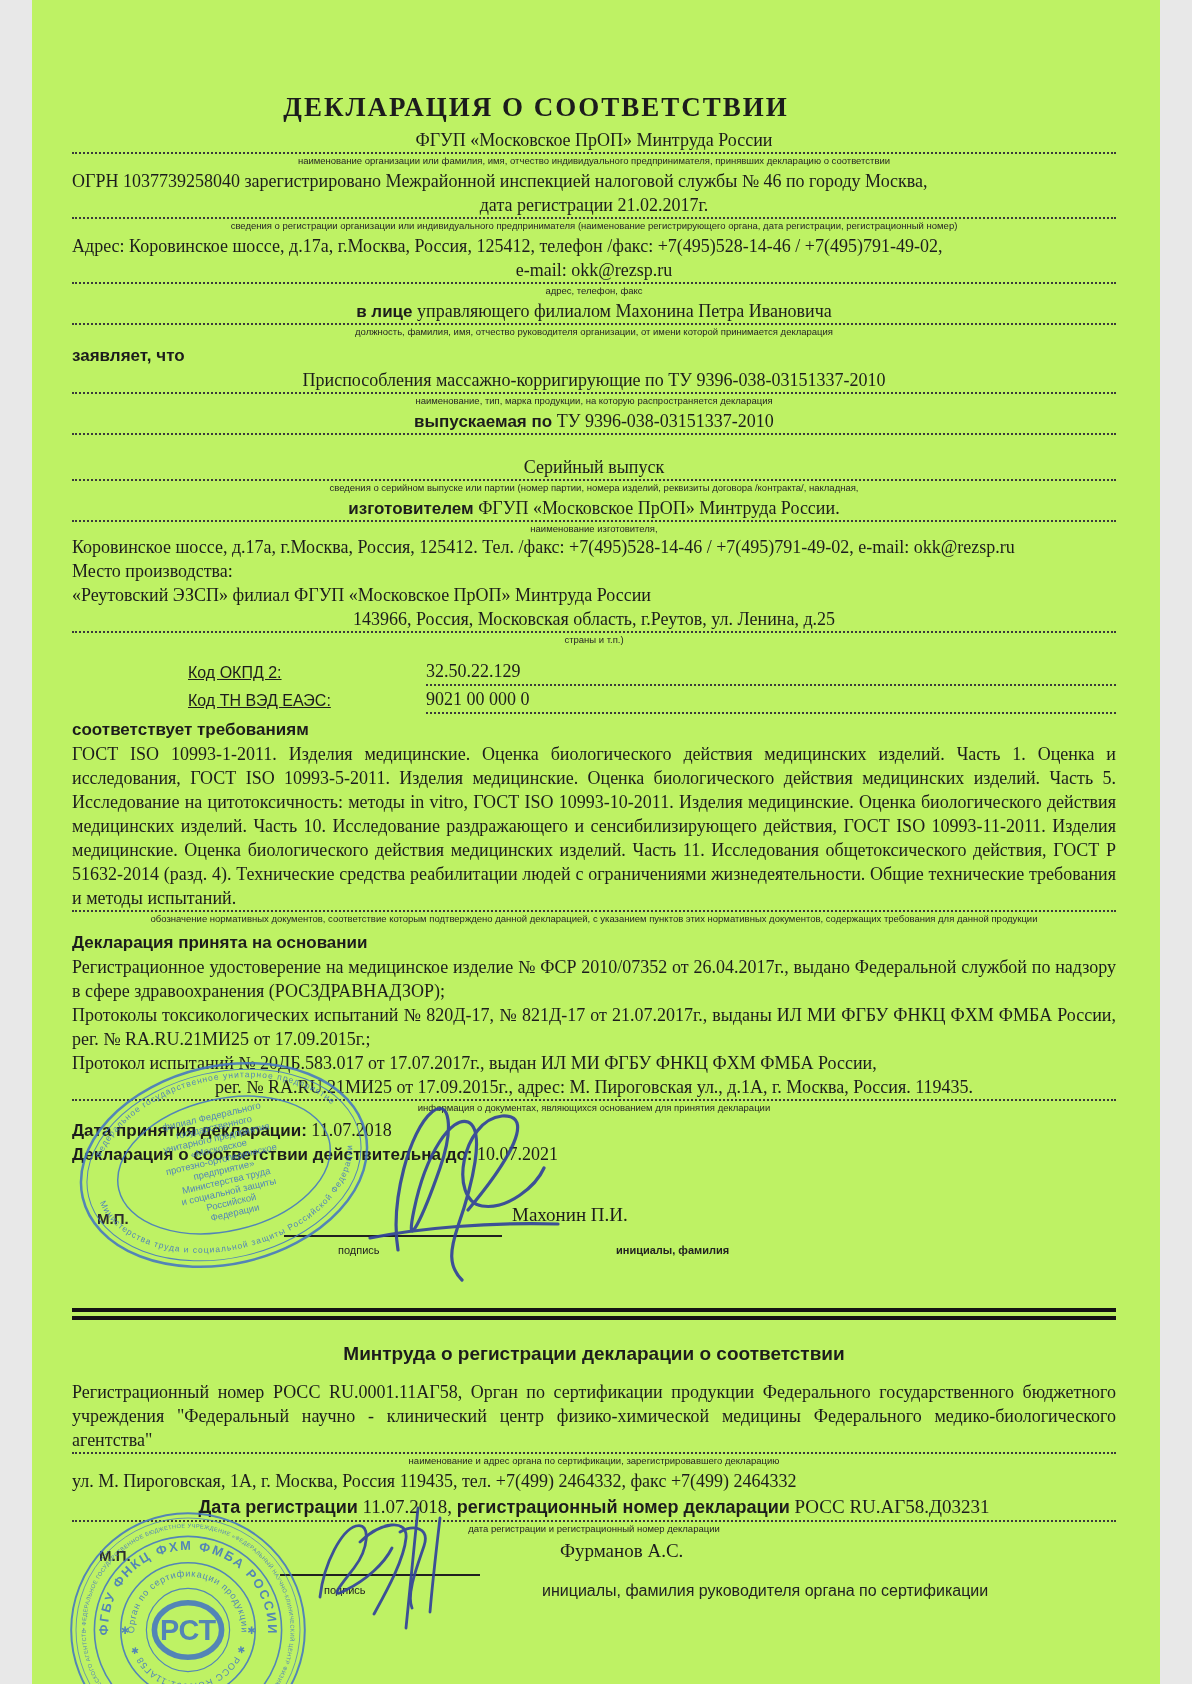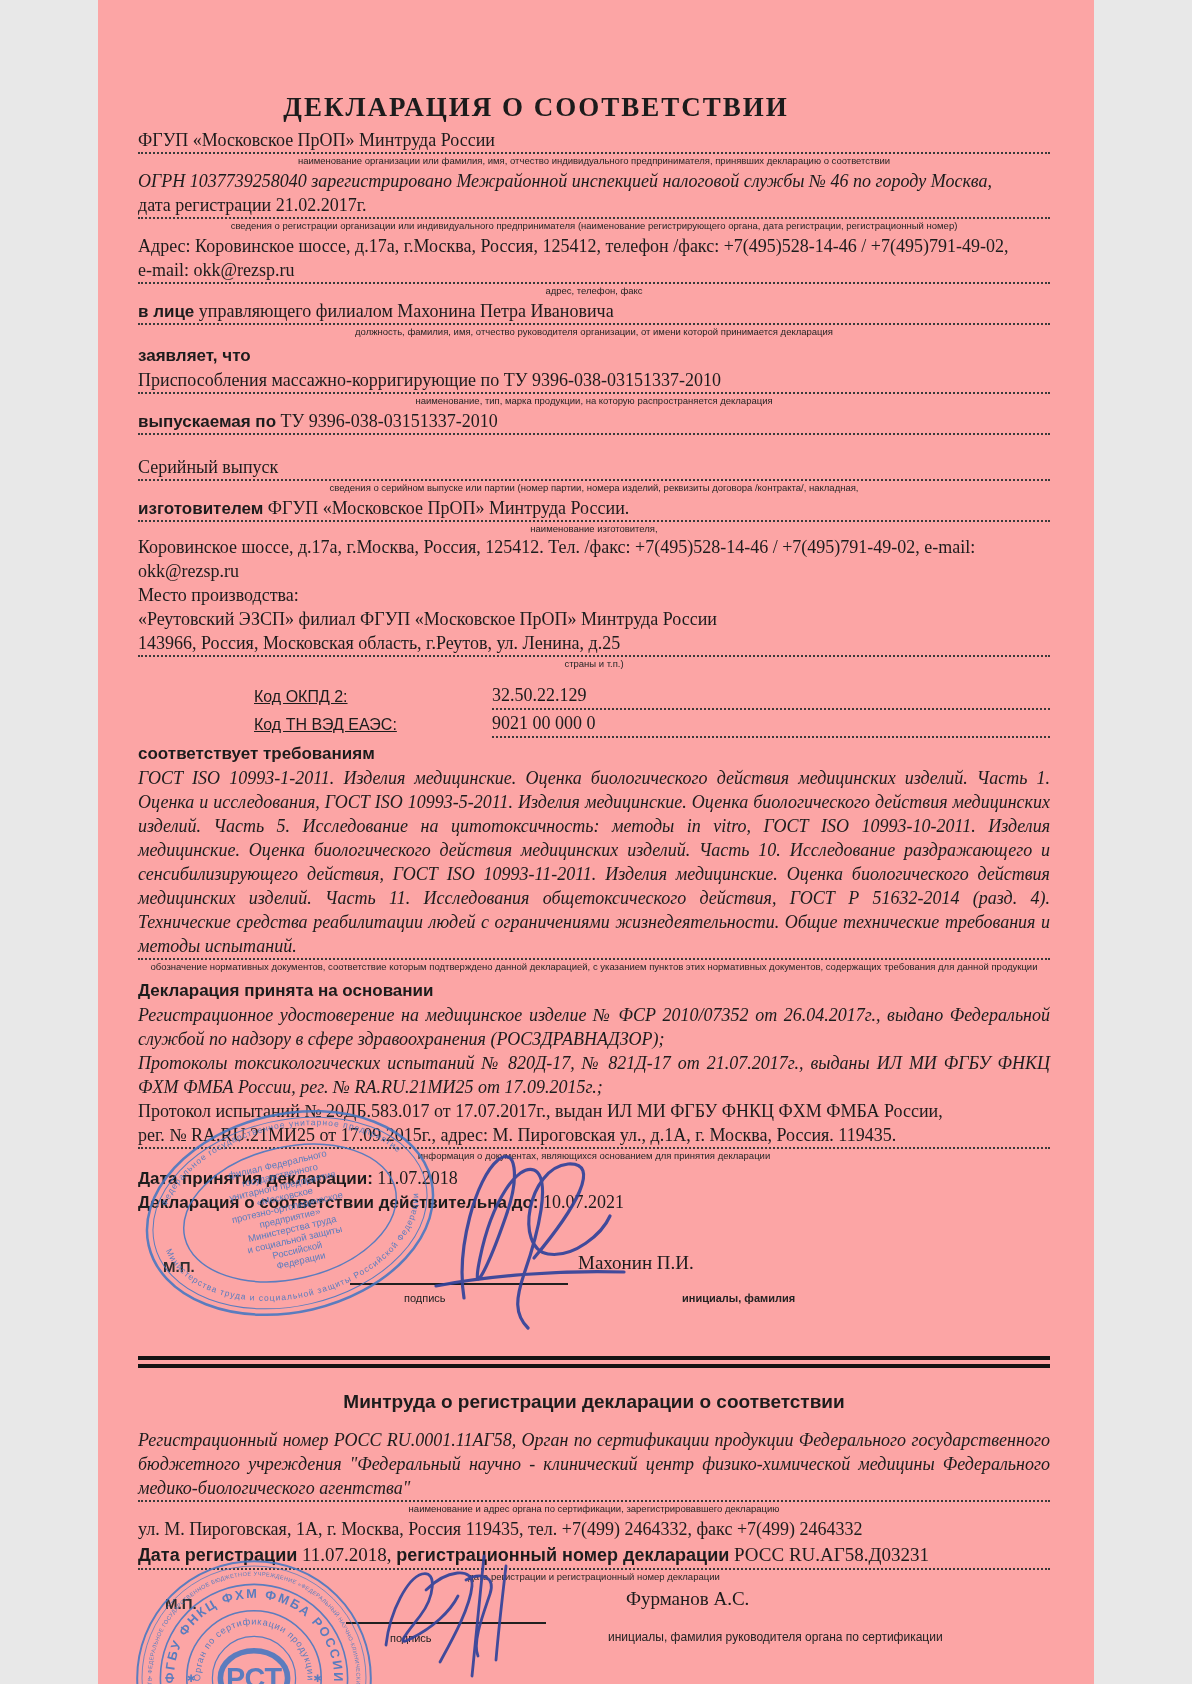--- a/index.html
+++ b/index.html
@@ -1,28 +1,28 @@
 <!DOCTYPE html>
 <html><head>
 <meta charset="utf-8">
 <style>
   html,body{margin:0;padding:0;background:#e8e8e8;}
-  .page{position:relative;width:996px;height:1684px;margin:0 auto;background:#fca5a5;
+  .page{position:relative;width:1128px;height:1684px;margin:0 auto;background:#bef264;
         overflow:hidden;color:#1c1c1c;font-family:"Liberation Serif",serif;}
   .content{padding:92px 44px 0 40px;position:relative;}
 
   .title{font:700 27px/30px "Liberation Serif",serif;letter-spacing:2px;text-align:center;
          transform:translateX(-58px);}
 
   .ln{font:400 18px/24px "Liberation Serif",serif;}
   .bln{font:700 17px/24px "Liberation Sans",sans-serif;}
   .bln-inline{font:700 17px "Liberation Sans",sans-serif;}
-  .dot{border-bottom:2px dotted #3a3a3a;}
+  .dot{border-bottom:2px dotted #3a3a3a;text-align:center;}
   .cap{font:400 9.5px/13px "Liberation Sans",sans-serif;color:#252525;text-align:center;}
-  .just{text-align:justify;font-style:italic;}
+  .just{text-align:justify;}
 
   .code-row{display:flex;margin-left:116px;align-items:flex-end;}
   .code-label{font:400 16px/26px "Liberation Sans",sans-serif;width:238px;flex:none;text-decoration:underline;}
   .code-value{font:400 18px/26px "Liberation Serif",serif;flex:1;border-bottom:2px dotted #3a3a3a;}
 
   .rule{height:4px;border-top:4px solid #141414;border-bottom:4px solid #141414;margin-top:2px;}
 
   .sig-zone{position:relative;margin-top:4px;height:188px;}
   .bottom-zone{position:relative;height:430px;}
   .sigline{position:absolute;border-top:2px solid #202020;height:0;}
@@ -222,17 +222,17 @@
           <path d="M70,40 C90,20 118,16 116,36 C114,58 96,90 84,112"></path>
           <path d="M110,30 C124,22 140,26 134,44 C128,62 116,92 122,106"></path>
           <path d="M150,16 C146,50 142,86 140,110"></path>
           <path d="M128,6 L116,126"></path>
         </g>
       </svg>
 
       <span class="sigline" style="left:208px;top:232px;width:200px;"></span>
       <span class="abscap" style="left:252px;top:242px;">подпись</span>
       <span class="handname" style="left:488px;top:198px;">Фурманов А.С.</span>
-      <span class="abscap" style="left:470px;top:240px;font-size:12px;">инициалы, фамилия руководителя органа по сертификации</span>
+      <span class="abscap" style="left:470px;top:240px;font-size:16px;">инициалы, фамилия руководителя органа по сертификации</span>
     </div>
 
   </div>
 </div>
 
 </body></html>

